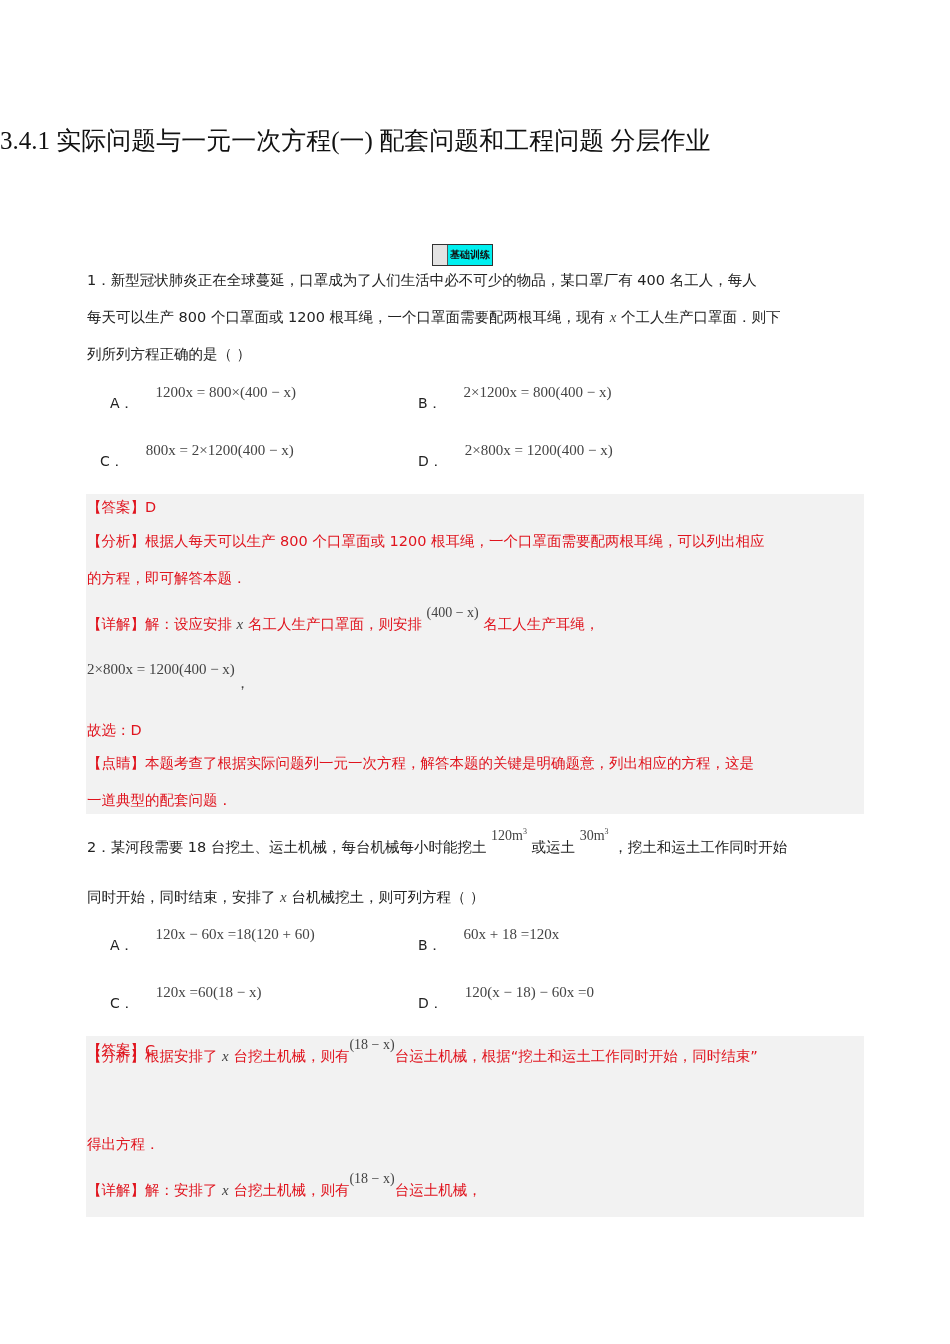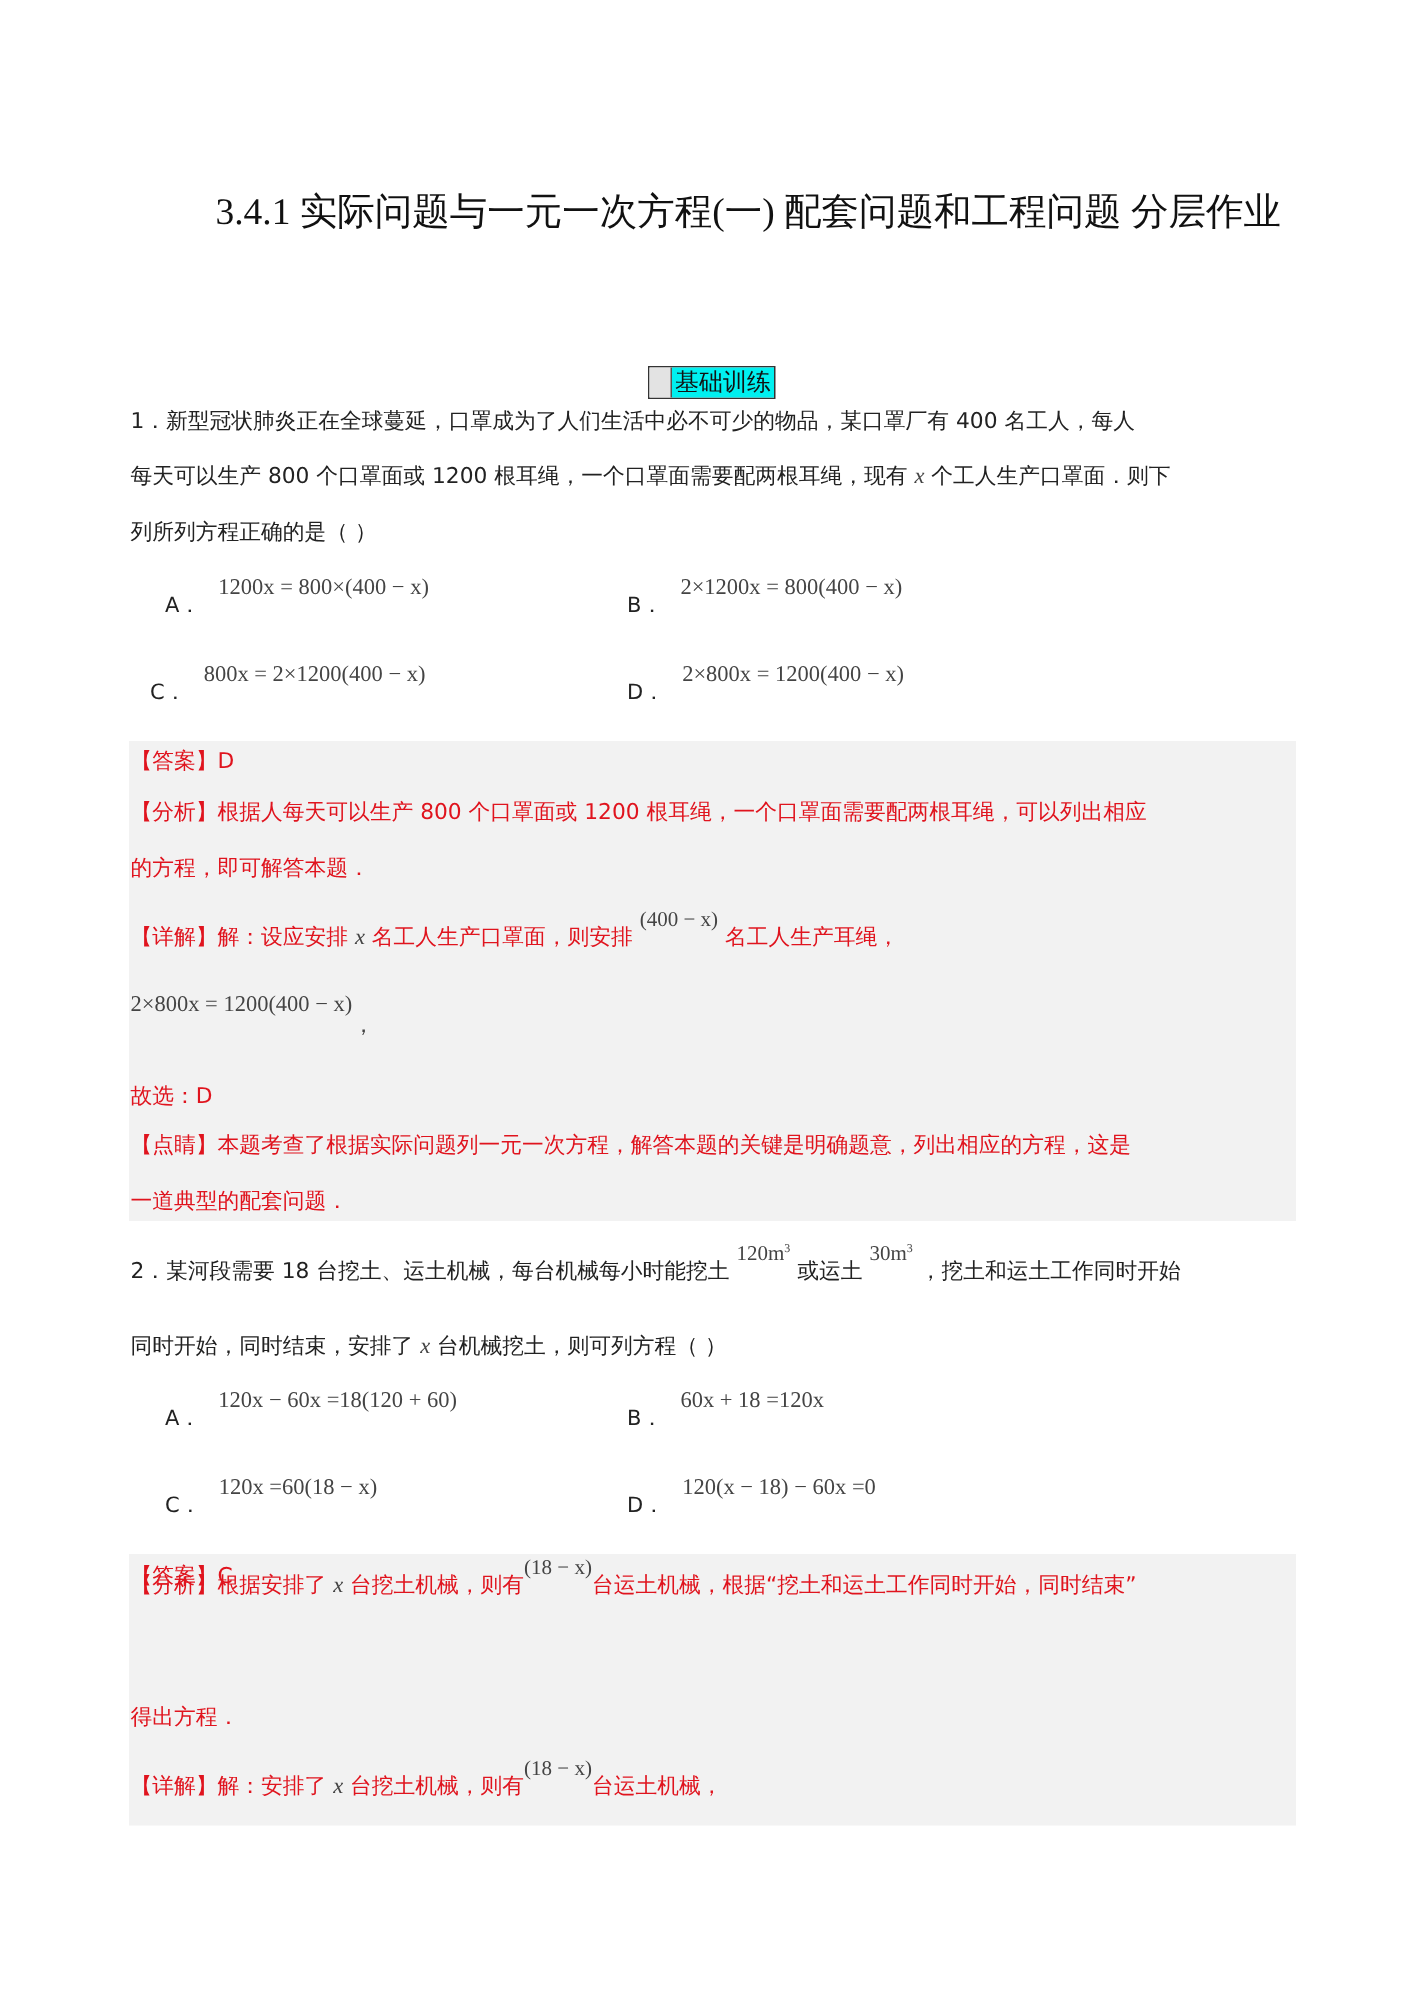--- a/index.html
+++ b/index.html
@@ -1,28 +1,28 @@
 <!DOCTYPE html>
 <html><head>
 <meta charset="utf-8">
 <style>
   html, body { margin: 0; padding: 0; background: #ffffff; }
   body { width: 950px; height: 1344px; position: relative; overflow: hidden;
          font-family: "DejaVu Sans", "Liberation Sans", sans-serif; color: #222; }
-  .title { position: absolute; top: 124px; left: 0; width: 854px; text-align: right;
+  .title { position: absolute; top: 124px; left: 0; width: 854px; text-align: left;
            font-size: 25px; color: #111; font-family: "Liberation Serif", "DejaVu Serif", serif; letter-spacing: 0px; }
   .section-tag { position: absolute; top: 244px; left: 432px; height: 20px; display: flex; border: 1px solid #333; }
   .section-tag .blank { width: 14px; background: #e3e3e3; border-right: 1px solid #555; }
-  .section-tag .lbl { background: #00f0f0; font-weight: normal; font-size: 16px; line-height: 20px; padding: 0 2px; color: #111; }
+  .section-tag .lbl { background: #00f0f0; font-weight: bold; font-size: 10px; line-height: 20px; padding: 0 2px; color: #111; }
   .line { position: absolute; left: 87px; font-size: 14.5px; color: #222; white-space: nowrap; }
   .math { font-family: "Liberation Serif", "DejaVu Serif", serif; font-size: 15px; color: #444; }
   .mathi { font-style: italic; }
   .opt { position: absolute; font-size: 14px; color: #222; }
   .opt .letter { display: inline-block; vertical-align: bottom; }
-  .opt .eq { display: inline-block; position: relative; top: -12px; margin-left: 12px; }
+  .opt .eq { display: inline-block; position: relative; top: -12px; margin-left: 22px; }
   .box { position: absolute; left: 86px; width: 778px; background: #f2f2f2; }
   .red { color: #e0141e; }
   .bline { position: absolute; left: 87px; font-size: 14.5px; white-space: nowrap; }
   .sup { position: relative; top: -12px; font-size: 14px; }
   sup.s { font-size: 8px; }
 </style>
 </head>
 <body>
 
 <div class="title">3.4.1 实际问题与一元一次方程(一) 配套问题和工程问题  分层作业</div>

